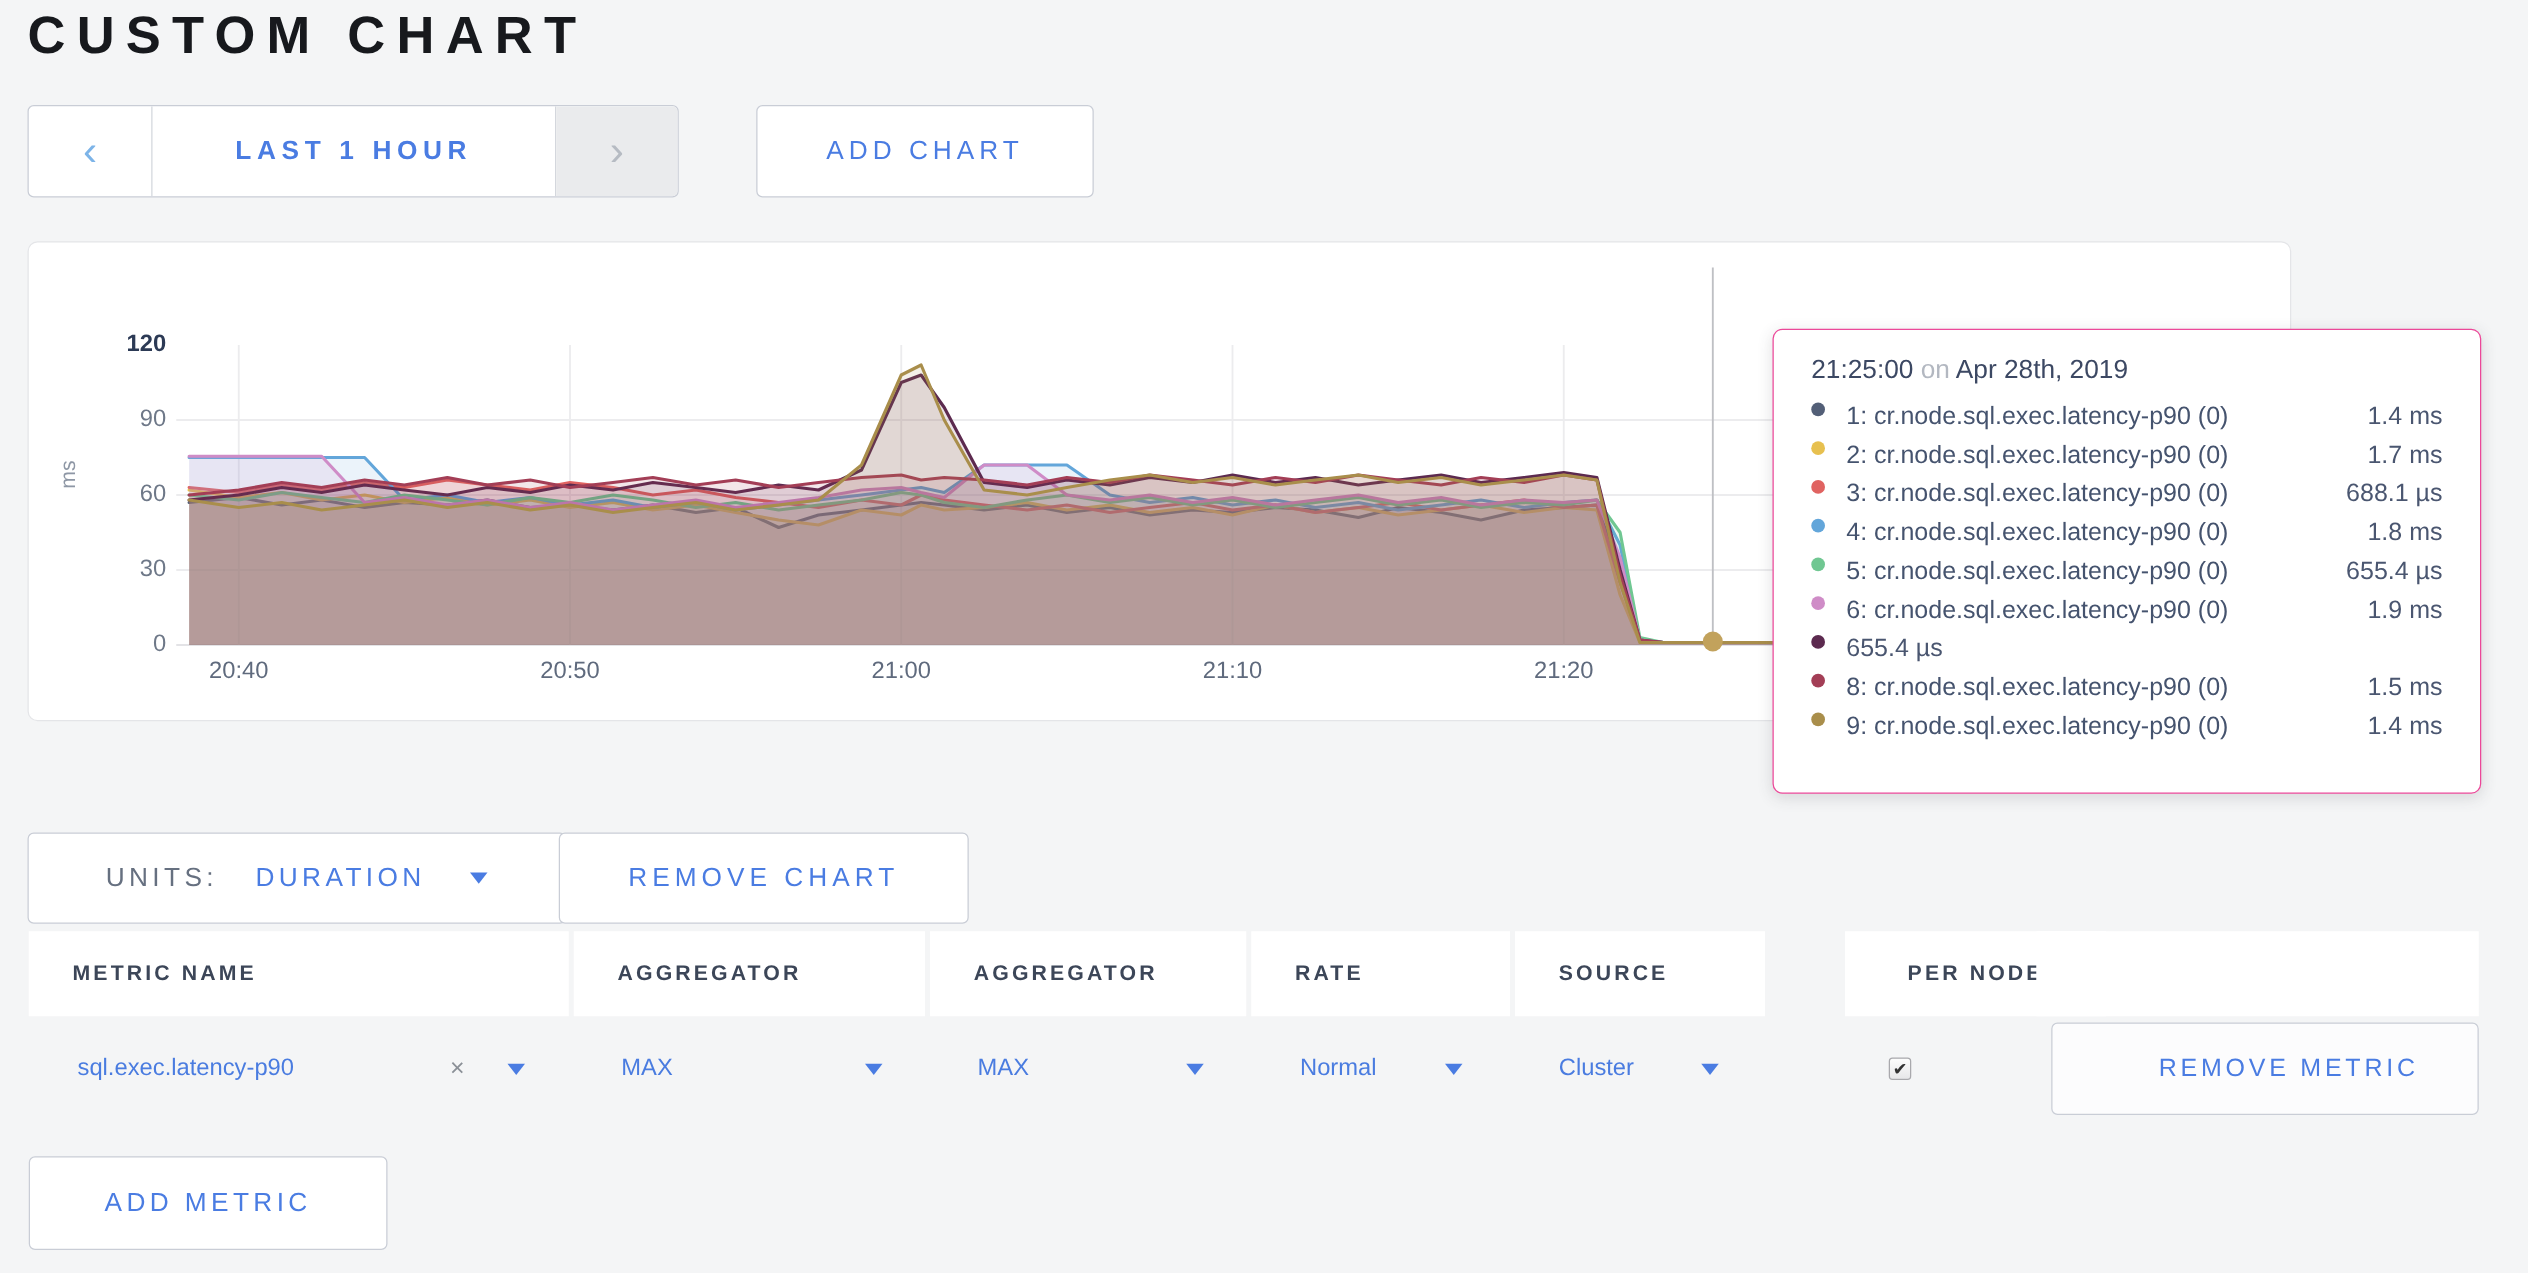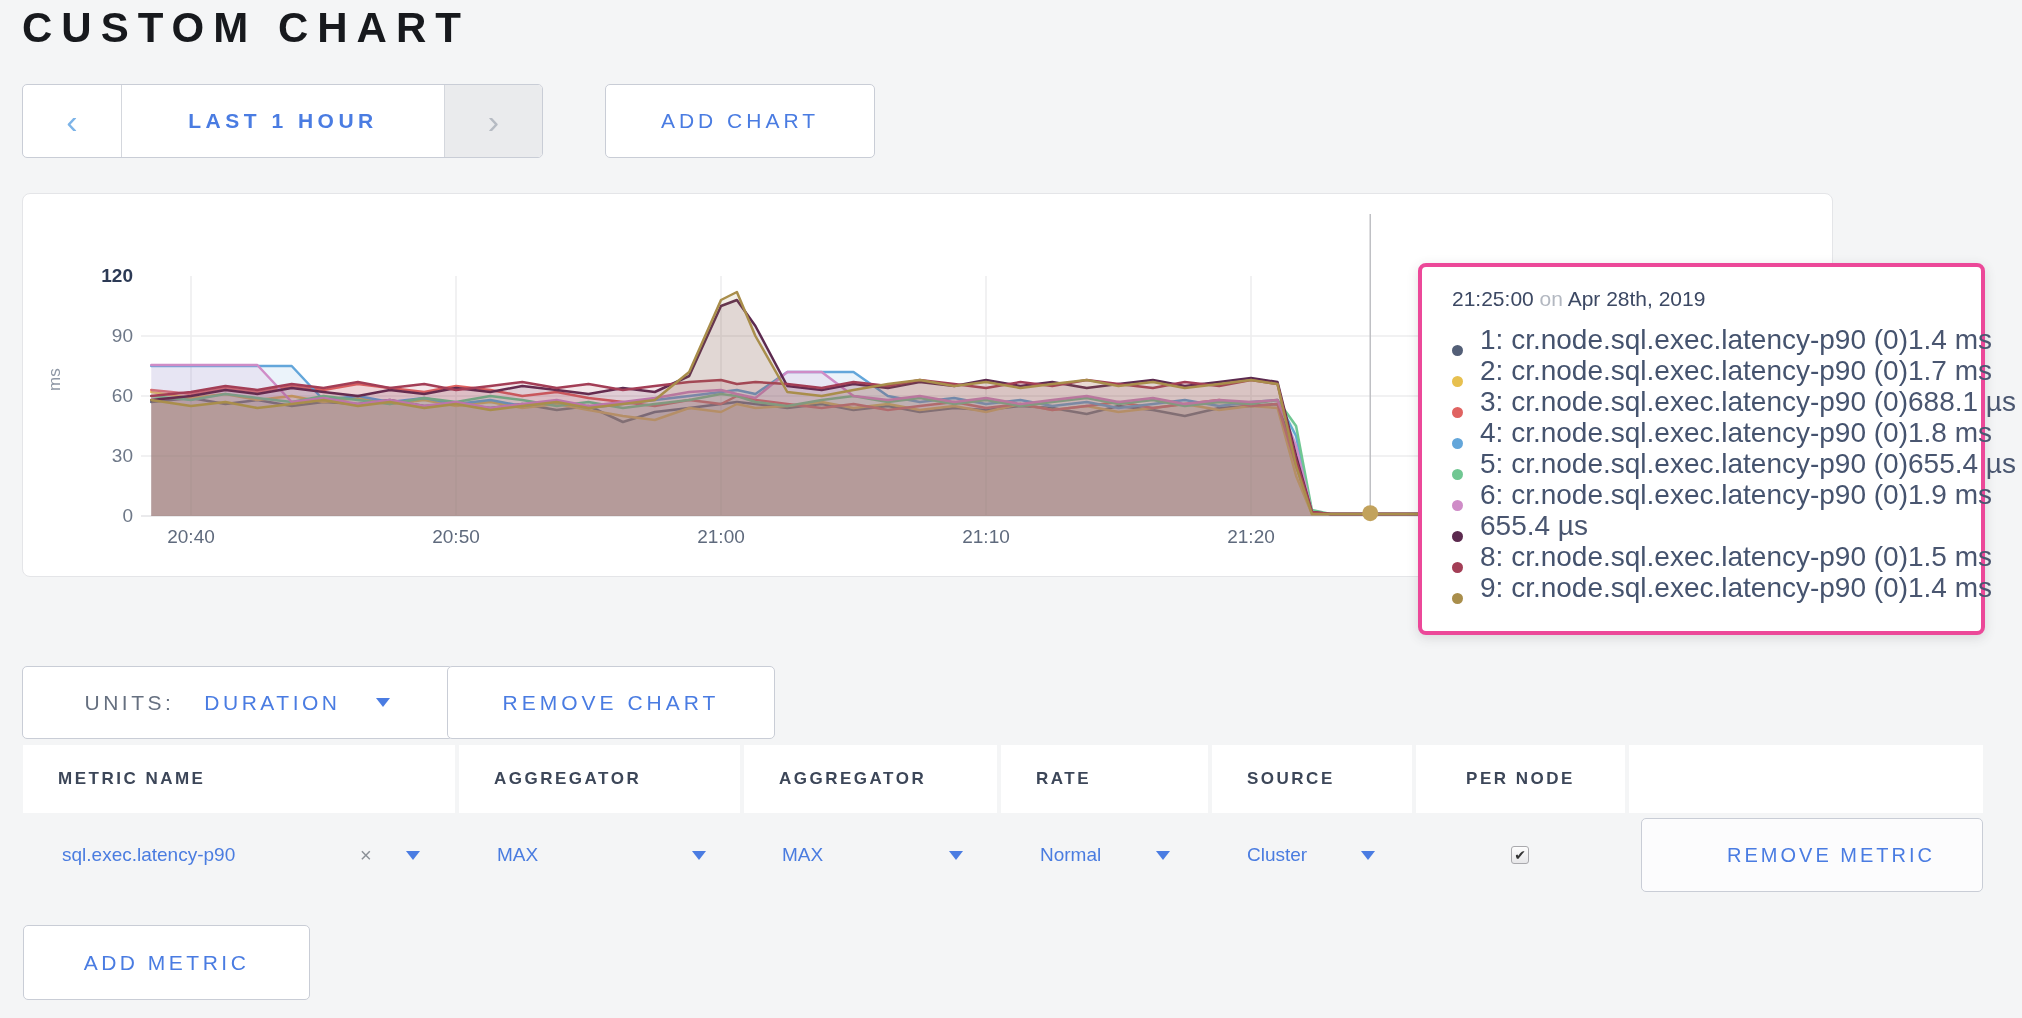--- a/index.html
+++ b/index.html
@@ -55,28 +55,28 @@
     font-size:19px; color:#5f6a7d; top:332px;
   }
   #y-unit-label {
     position:absolute; left:22px; top:197px; font-size:17px; color:#8e97a5;
     transform:rotate(-90deg); transform-origin:left top;
   }
 
   
   #chart-tooltip {
     position:absolute; left:1418px; top:263px; width:567px; height:372px;
-    background:#fff; border:4px solid #ec4899; border-radius:8px;
+    background:#fff; border:1px solid #ec4899; border-radius:8px;
     box-shadow:0 3px 12px rgba(60,60,70,.16);
     padding:20px 30px 0 30px; z-index:5;
   }
   #tooltip-title { font-size:21px; color:#3c4863; margin-bottom:14px; }
   #tooltip-title .conj { color:#b3b8c1; }
   .tt-row {
-    display:flex; align-items:flex-end; height:31px; font-size:28px; color:#45536e;
+    display:flex; align-items:flex-start; height:31px; font-size:20px; color:#45536e;
   }
   .tt-dot { width:11px; height:11px; border-radius:50%; margin-right:17px; flex:none; }
   .tt-label { flex:1 1 auto; white-space:nowrap; }
   .tt-value { flex:none; text-align:right; color:#4a5670; }
 
   
   #units-btn { left:22px; top:666px; width:431px; height:73px; gap:30px; letter-spacing:3.5px; }
   #units-btn .units-label { color:#667080; }
   #remove-chart-btn { left:447px; top:666px; width:328px; height:73px; }
 
@@ -230,21 +230,21 @@
   <span>DURATION</span>
   <span class="caret-down"></span>
 </div>
 <button class="btn" id="remove-chart-btn">REMOVE CHART</button>
 
 <div class="th-cell" style="left:23px;   width:432px;">METRIC NAME</div>
 <div class="th-cell" style="left:459px;  width:281px;">AGGREGATOR</div>
 <div class="th-cell" style="left:744px;  width:253px;">AGGREGATOR</div>
 <div class="th-cell" style="left:1001px; width:207px;">RATE</div>
 <div class="th-cell" style="left:1212px; width:200px;">SOURCE</div>
-<div class="th-cell center" style="left:1416px; width:209px;">PER NODE</div>
+<div class="th-cell center" style="left:1476px; width:209px;">PER NODE</div>
 <div class="th-cell" style="left:1629px; width:354px;"></div>
 
 <div class="row-item blue" style="left:62px;">sql.exec.latency-p90</div>
 <div class="row-item metric-clear" style="left:360px;">×</div>
 <div class="row-item" style="left:400px;">
     <span class="caret-down"></span>
   </div>
 
 <div class="row-item blue" style="left:497px;">MAX</div>
 <div class="row-item" style="left:686px;">

